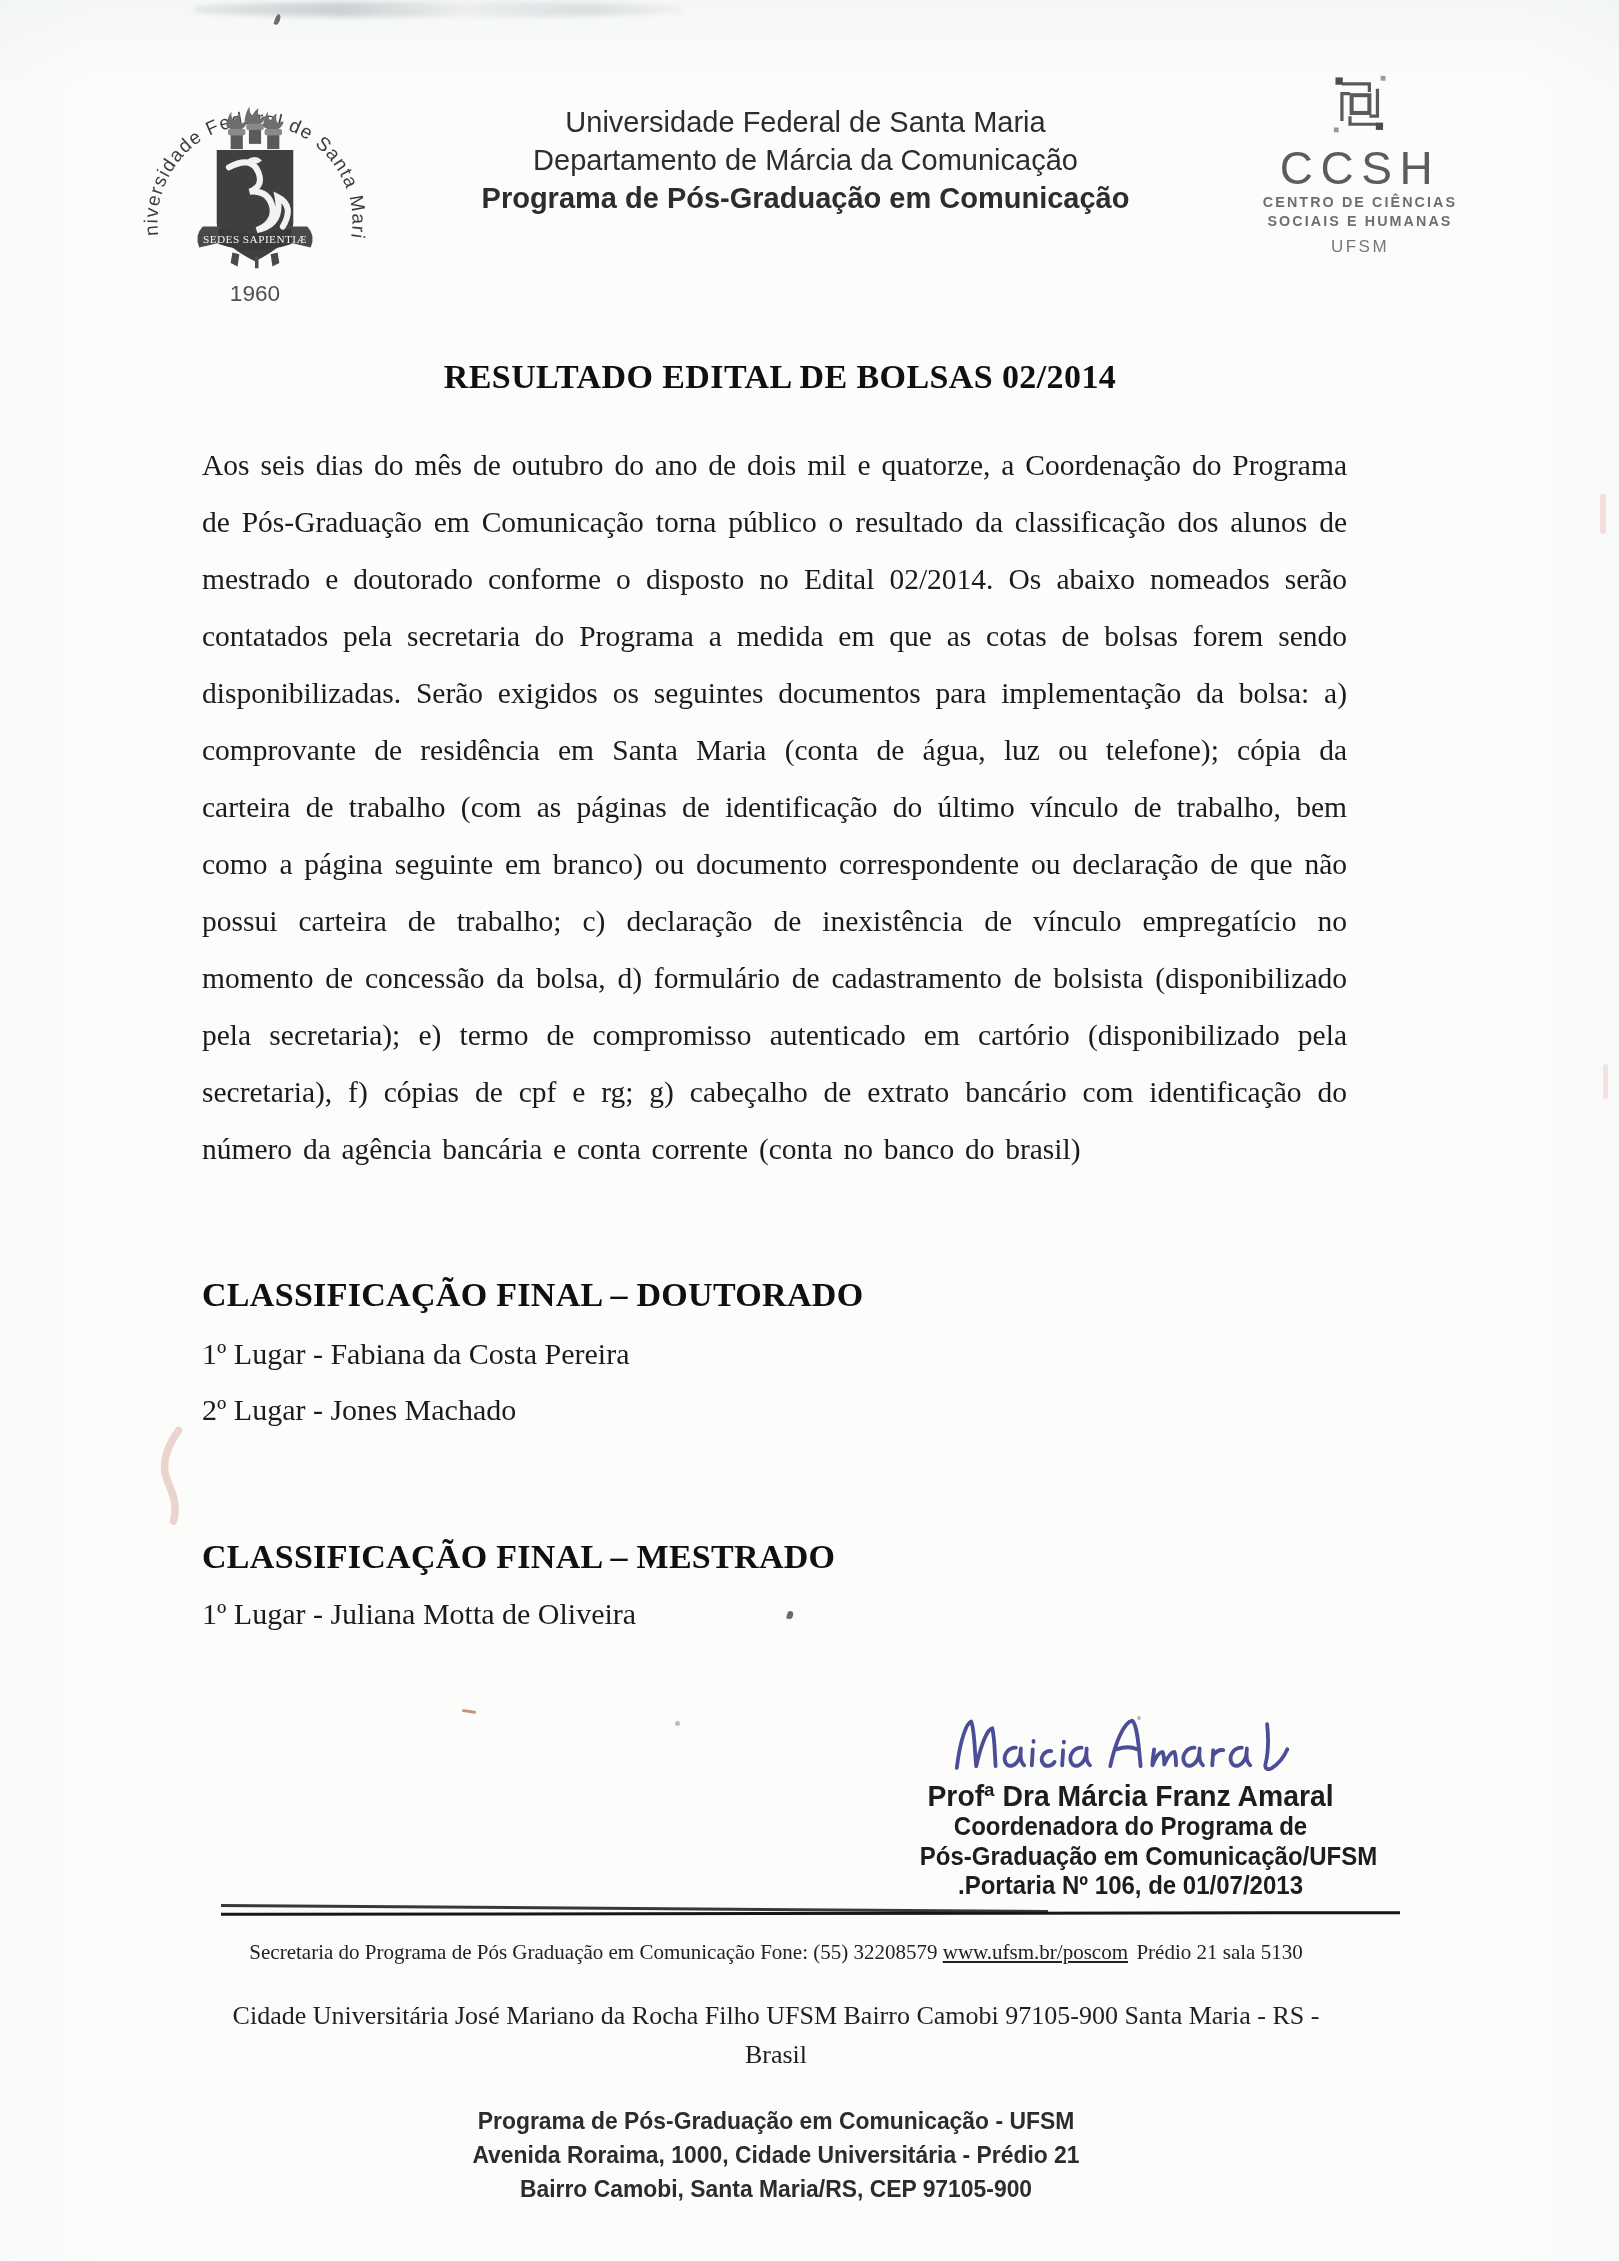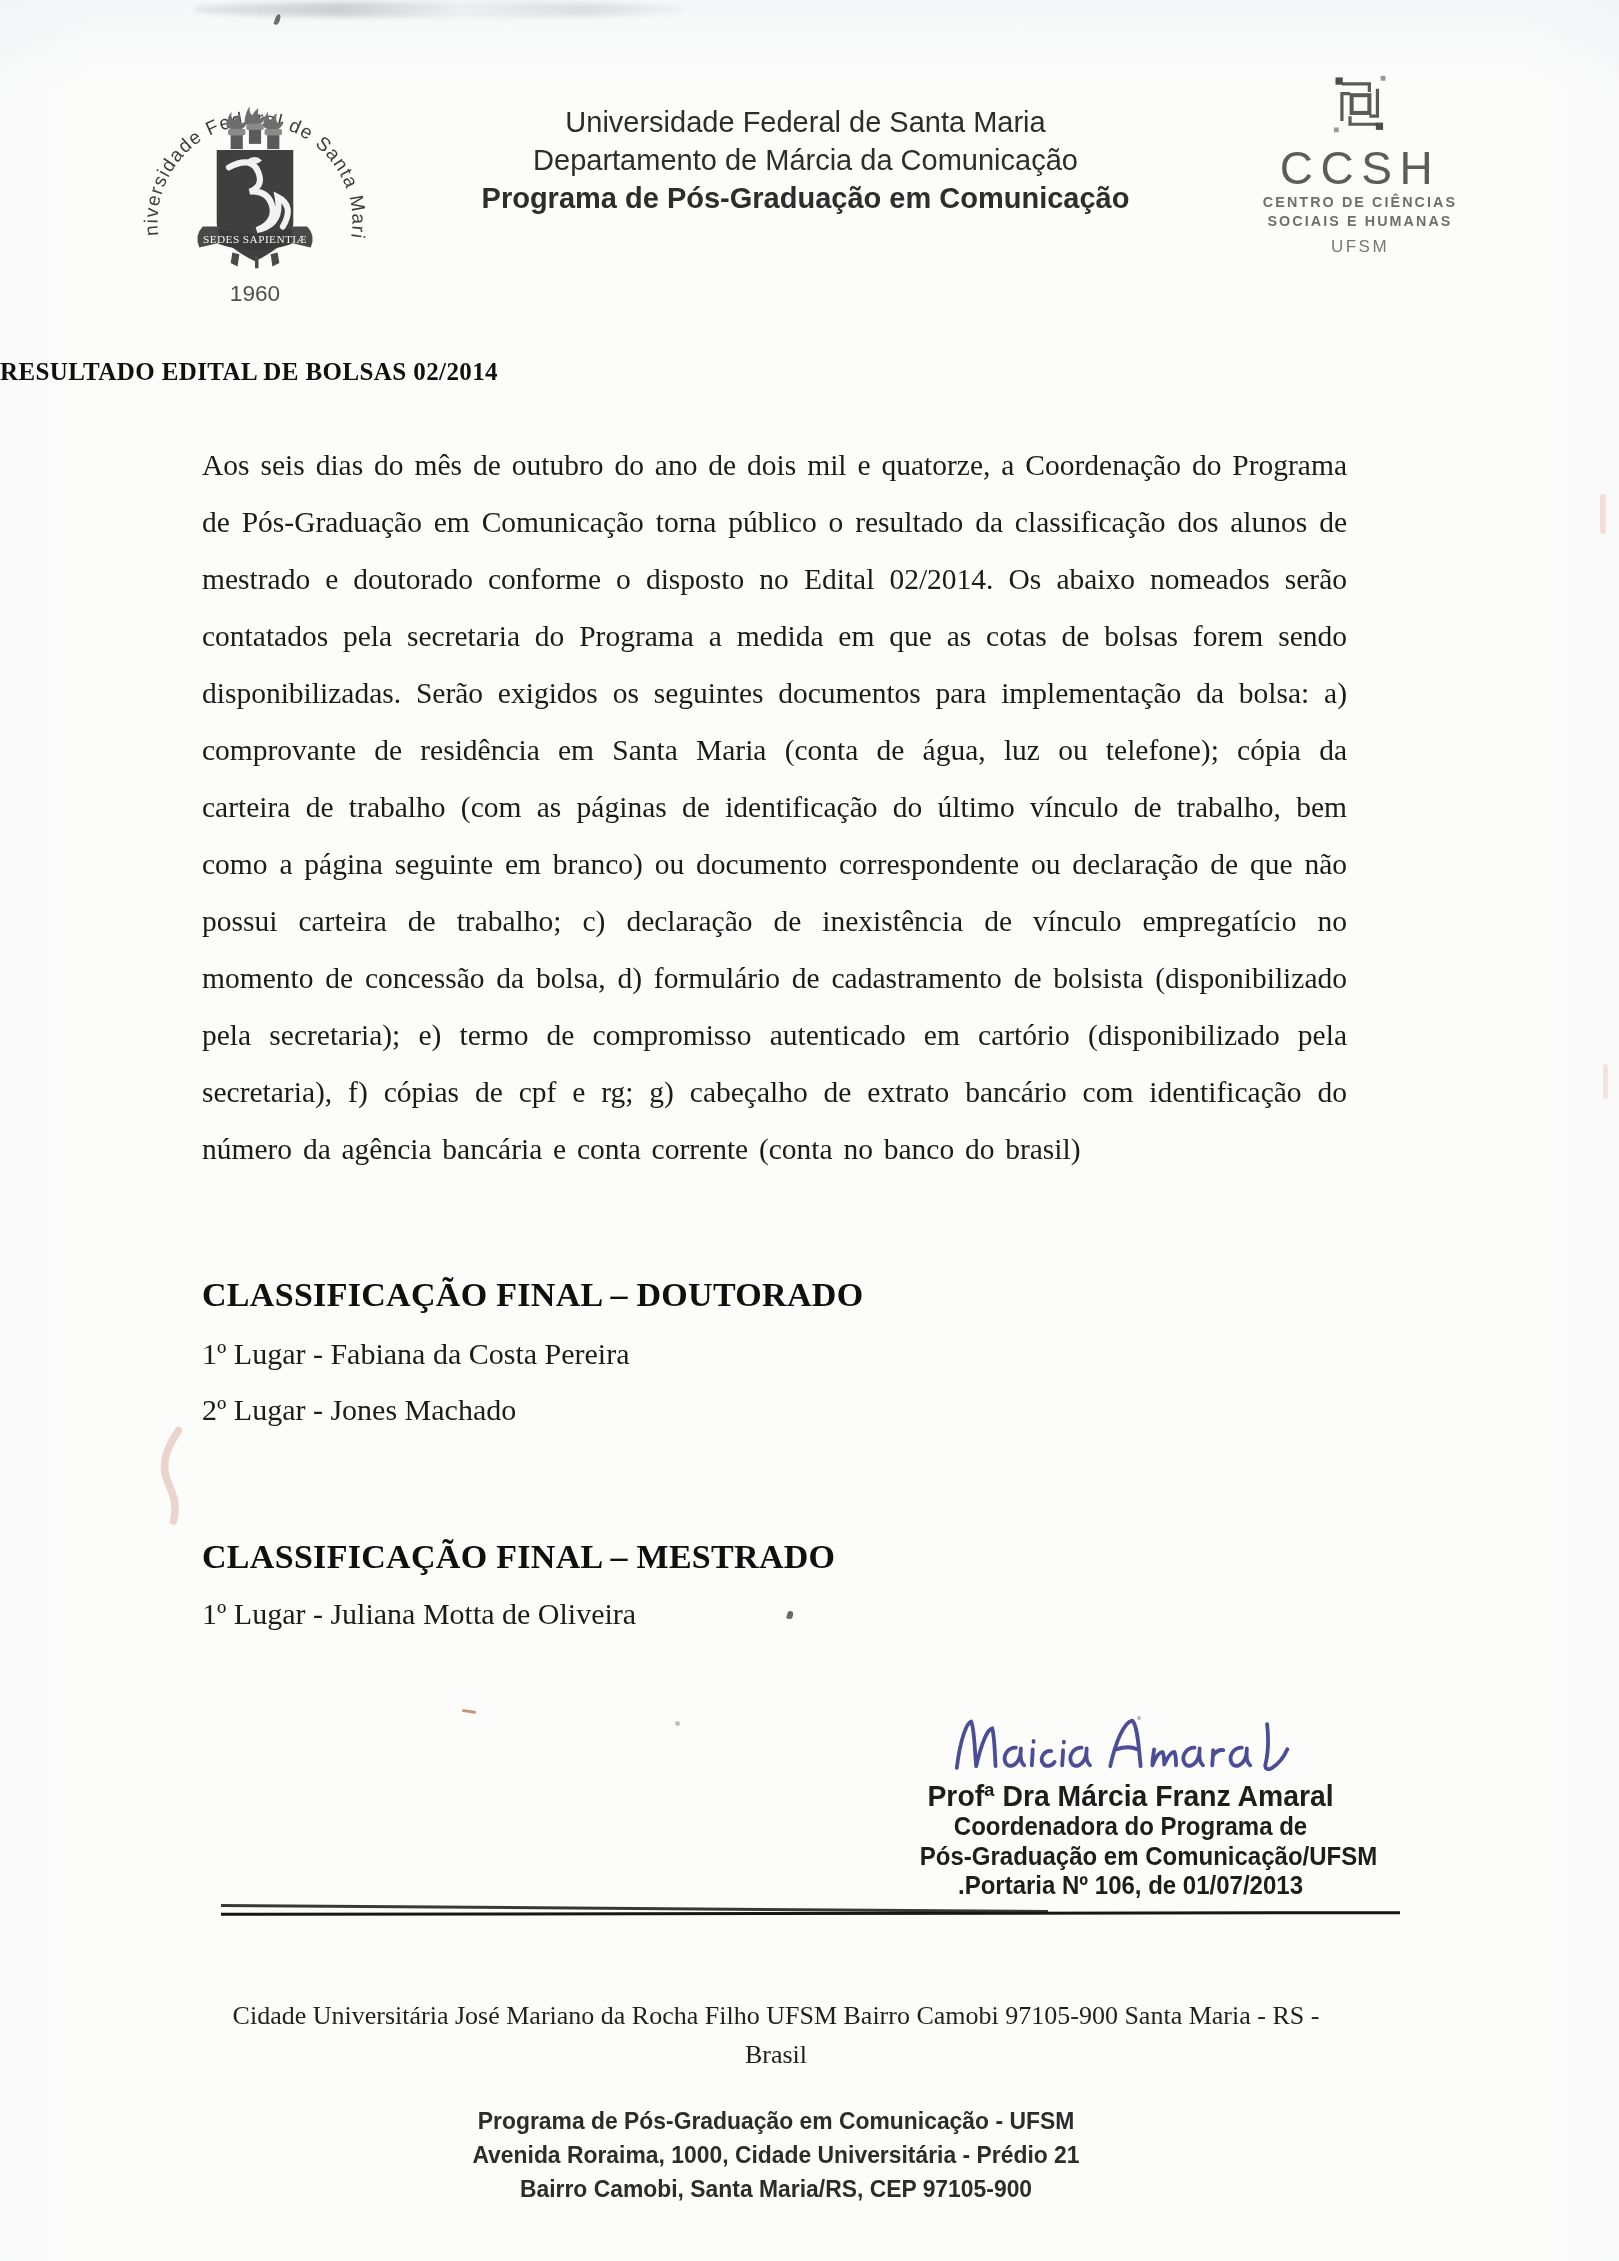--- a/index.html
+++ b/index.html
@@ -24,22 +24,22 @@
   #inst .l{font-size:29px;line-height:38px;white-space:nowrap;}
   #inst .l.bold{font-weight:bold;}
   #ccsh{left:1225px;top:71px;width:270px;text-align:center;
         font-family:"Liberation Sans", sans-serif;color:#666;}
   #ccsh .icon{display:block;margin:0 auto;}
   #ccsh .acr{font-size:46px;letter-spacing:7.6px;color:#5c5c5c;line-height:49px;margin-top:1.7px;font-weight:400;}
   #ccsh .nm{font-size:14.3px;letter-spacing:2.1px;color:#6e6e6e;line-height:19.4px;white-space:nowrap;font-weight:bold;}
   #ccsh .uf{font-size:17px;letter-spacing:2.5px;color:#787878;line-height:25px;margin-top:2.5px;}
 
   
-  #doc-title{left:0;top:358px;width:1560px;
-    font-size:25px;font-weight:bold;letter-spacing:0.4px;color:#101010;}
+  #doc-title{left:0;top:358px;width:1560px;text-align:center;
+    font-size:34px;font-weight:bold;letter-spacing:0.4px;color:#101010;}
   #body-par{left:202px;top:437px;width:1145px;
     font-size:29.5px;line-height:57px;text-align:justify;color:#1b1b1b;
     word-spacing:3.4px;}
 
   
   .sec-head{font-size:34px;font-weight:bold;color:#101010;letter-spacing:0.3px;white-space:nowrap;}
   .place{font-size:30px;color:#1b1b1b;white-space:nowrap;}
   #dout-head{left:202px;top:1276px;}
   #dout-p1{left:202px;top:1337px;}
   #dout-p2{left:202px;top:1393px;}
@@ -188,20 +188,23 @@
     </svg>
     <div class="nm">Profª Dra  Márcia Franz Amaral</div>
     <div class="rl">Coordenadora do Programa de</div>
     <div class="rl">Pós-Graduação em Comunicação/UFSM</div>
     <div class="rl">.Portaria Nº 106, de 01/07/2013</div>
   </div>
 
   <div id="rule-a" class="abs rule"></div>
   <div id="rule-b" class="abs rule"></div>
 
+  <div id="secretariat" class="abs">
+    <span>Secretaria do Programa de Pós Graduação em Comunicação Fone: (55) 32208579 </span><span class="link">www.ufsm.br/poscom</span><span class="suffix">Prédio 21 sala 5130</span>
+  </div>
 
   <div id="address" class="abs">
     <div>Cidade Universitária José Mariano da Rocha Filho UFSM Bairro Camobi 97105-900 Santa Maria - RS -</div>
     <div>Brasil</div>
   </div>
 
   <div id="program-block" class="abs">
     <div>Programa de Pós-Graduação em Comunicação - UFSM</div>
     <div>Avenida Roraima, 1000, Cidade Universitária - Prédio 21</div>
     <div>Bairro Camobi, Santa Maria/RS, CEP 97105-900</div>

